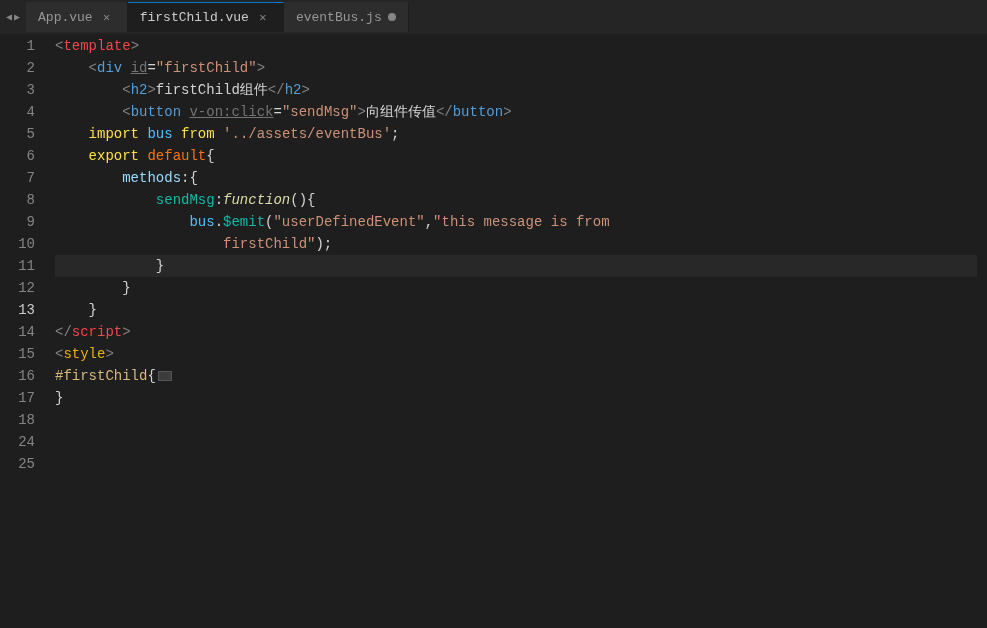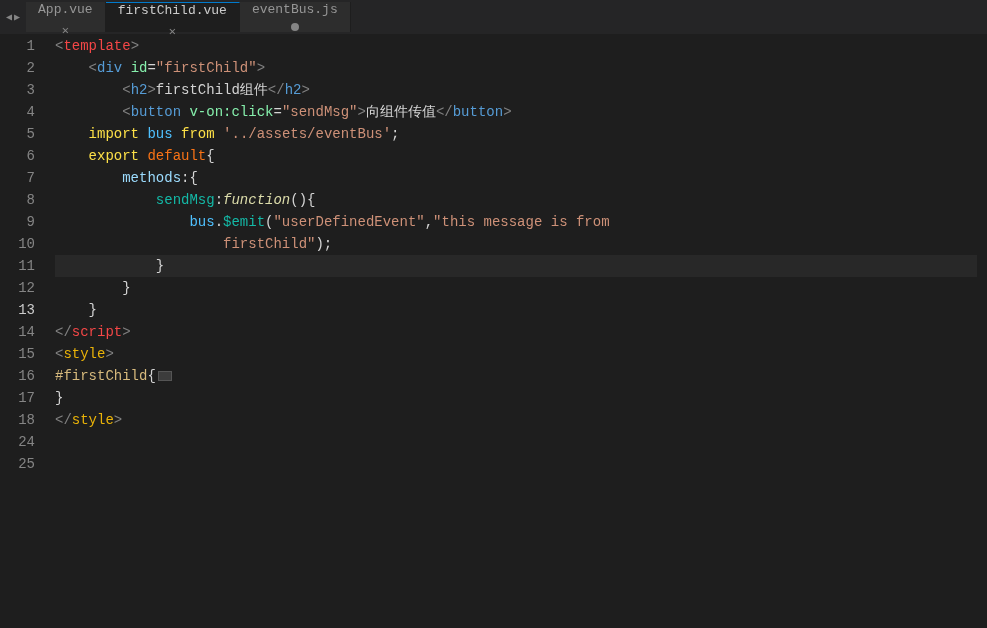--- a/index.html
+++ b/index.html
@@ -36,21 +36,20 @@
     .tab {
       display: flex;
       align-items: center;
       height: 30px;
       padding: 0 12px;
       font-size: 13px;
       cursor: pointer;
       border-right: 1px solid #1e1e1e;
       gap: 6px;
       white-space: nowrap;
-      flex-direction: column;
     }
 
     .tab.inactive {
       background-color: #2d2d2d;
       color: #969696;
     }
 
     .tab.active {
       background-color: #1e1e1e;
       color: #cccccc;
@@ -113,21 +112,21 @@
     .keyword-default { color: #f97316; }
     .keyword-function { color: #dcdcaa; font-style: italic; }
     .identifier { color: #9cdcfe; }
     .string { color: #ce9178; }
     .plain { color: #d4d4d4; }
     .method { color: #14b8a6; }
     .tag-name-template { color: #f44747; }
     .tag-name-script { color: #f44747; }
     .tag-name-style { color: #eab308; }
     .html-tag { color: #569cd6; }
-    .html-attr { color: #86efac; }
+    .html-attr { color: #737373; text-decoration: underline; }
     .html-value { color: #ce9178; }
     .css-selector { color: #d7ba7d; }
     .bus-var { color: #4fc1ff; }
     .from-kw { color: #fde047; }
     .num-active { color: #cccccc; }
     .collapsed-icon {
       display: inline-block;
       width: 14px;
       height: 10px;
       background-color: #3c3c3c;
@@ -218,16 +217,15 @@
     <span class="code-line">    <span class="plain">}</span></span>
 
     <span class="code-line"><span class="tag-bracket">&lt;/</span><span class="tag-name-script">script</span><span class="tag-bracket">&gt;</span></span>
 
     <span class="code-line"><span class="tag-bracket">&lt;</span><span class="tag-name-style">style</span><span class="tag-bracket">&gt;</span></span>
 
     <span class="code-line"><span class="css-selector">#firstChild</span><span class="plain">{</span><span class="collapsed-icon"></span></span>
 
     <span class="code-line"><span class="plain">}</span></span>
 
-    <span class="code-line"><span class="tag-bracket">&lt;/</span><span class="tag-name-style">style</span><span class="tag-bracket">&gt;</span></span>
 
   </div>
 </div>
 
 </body></html>

